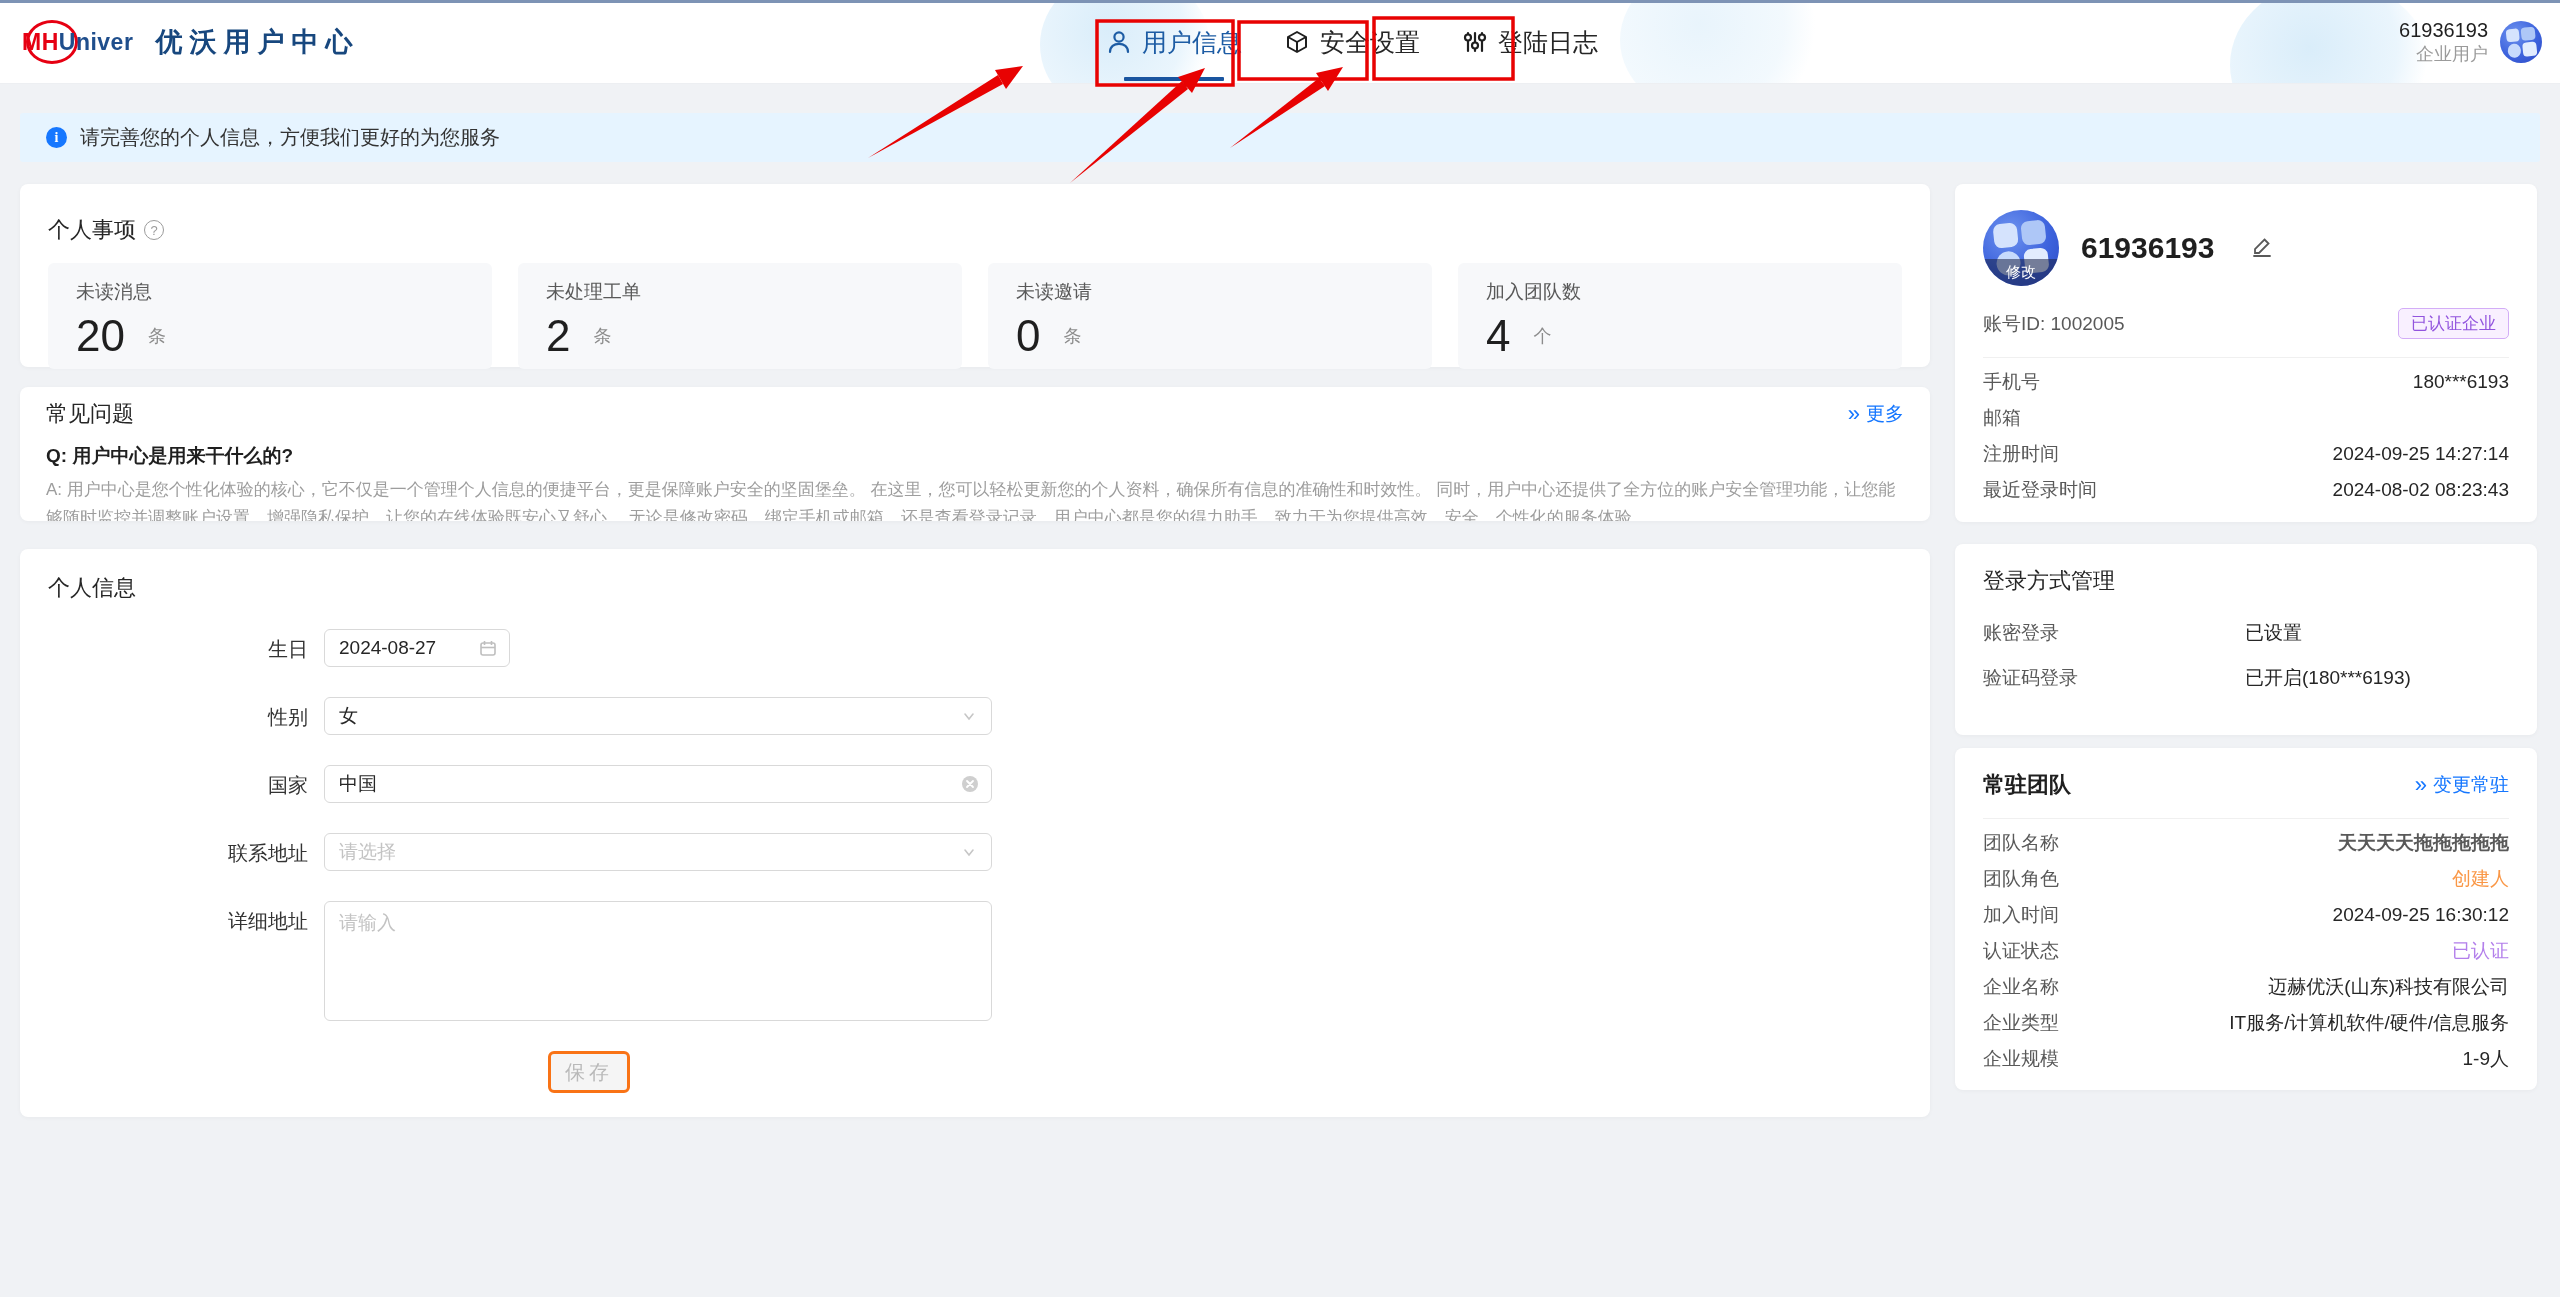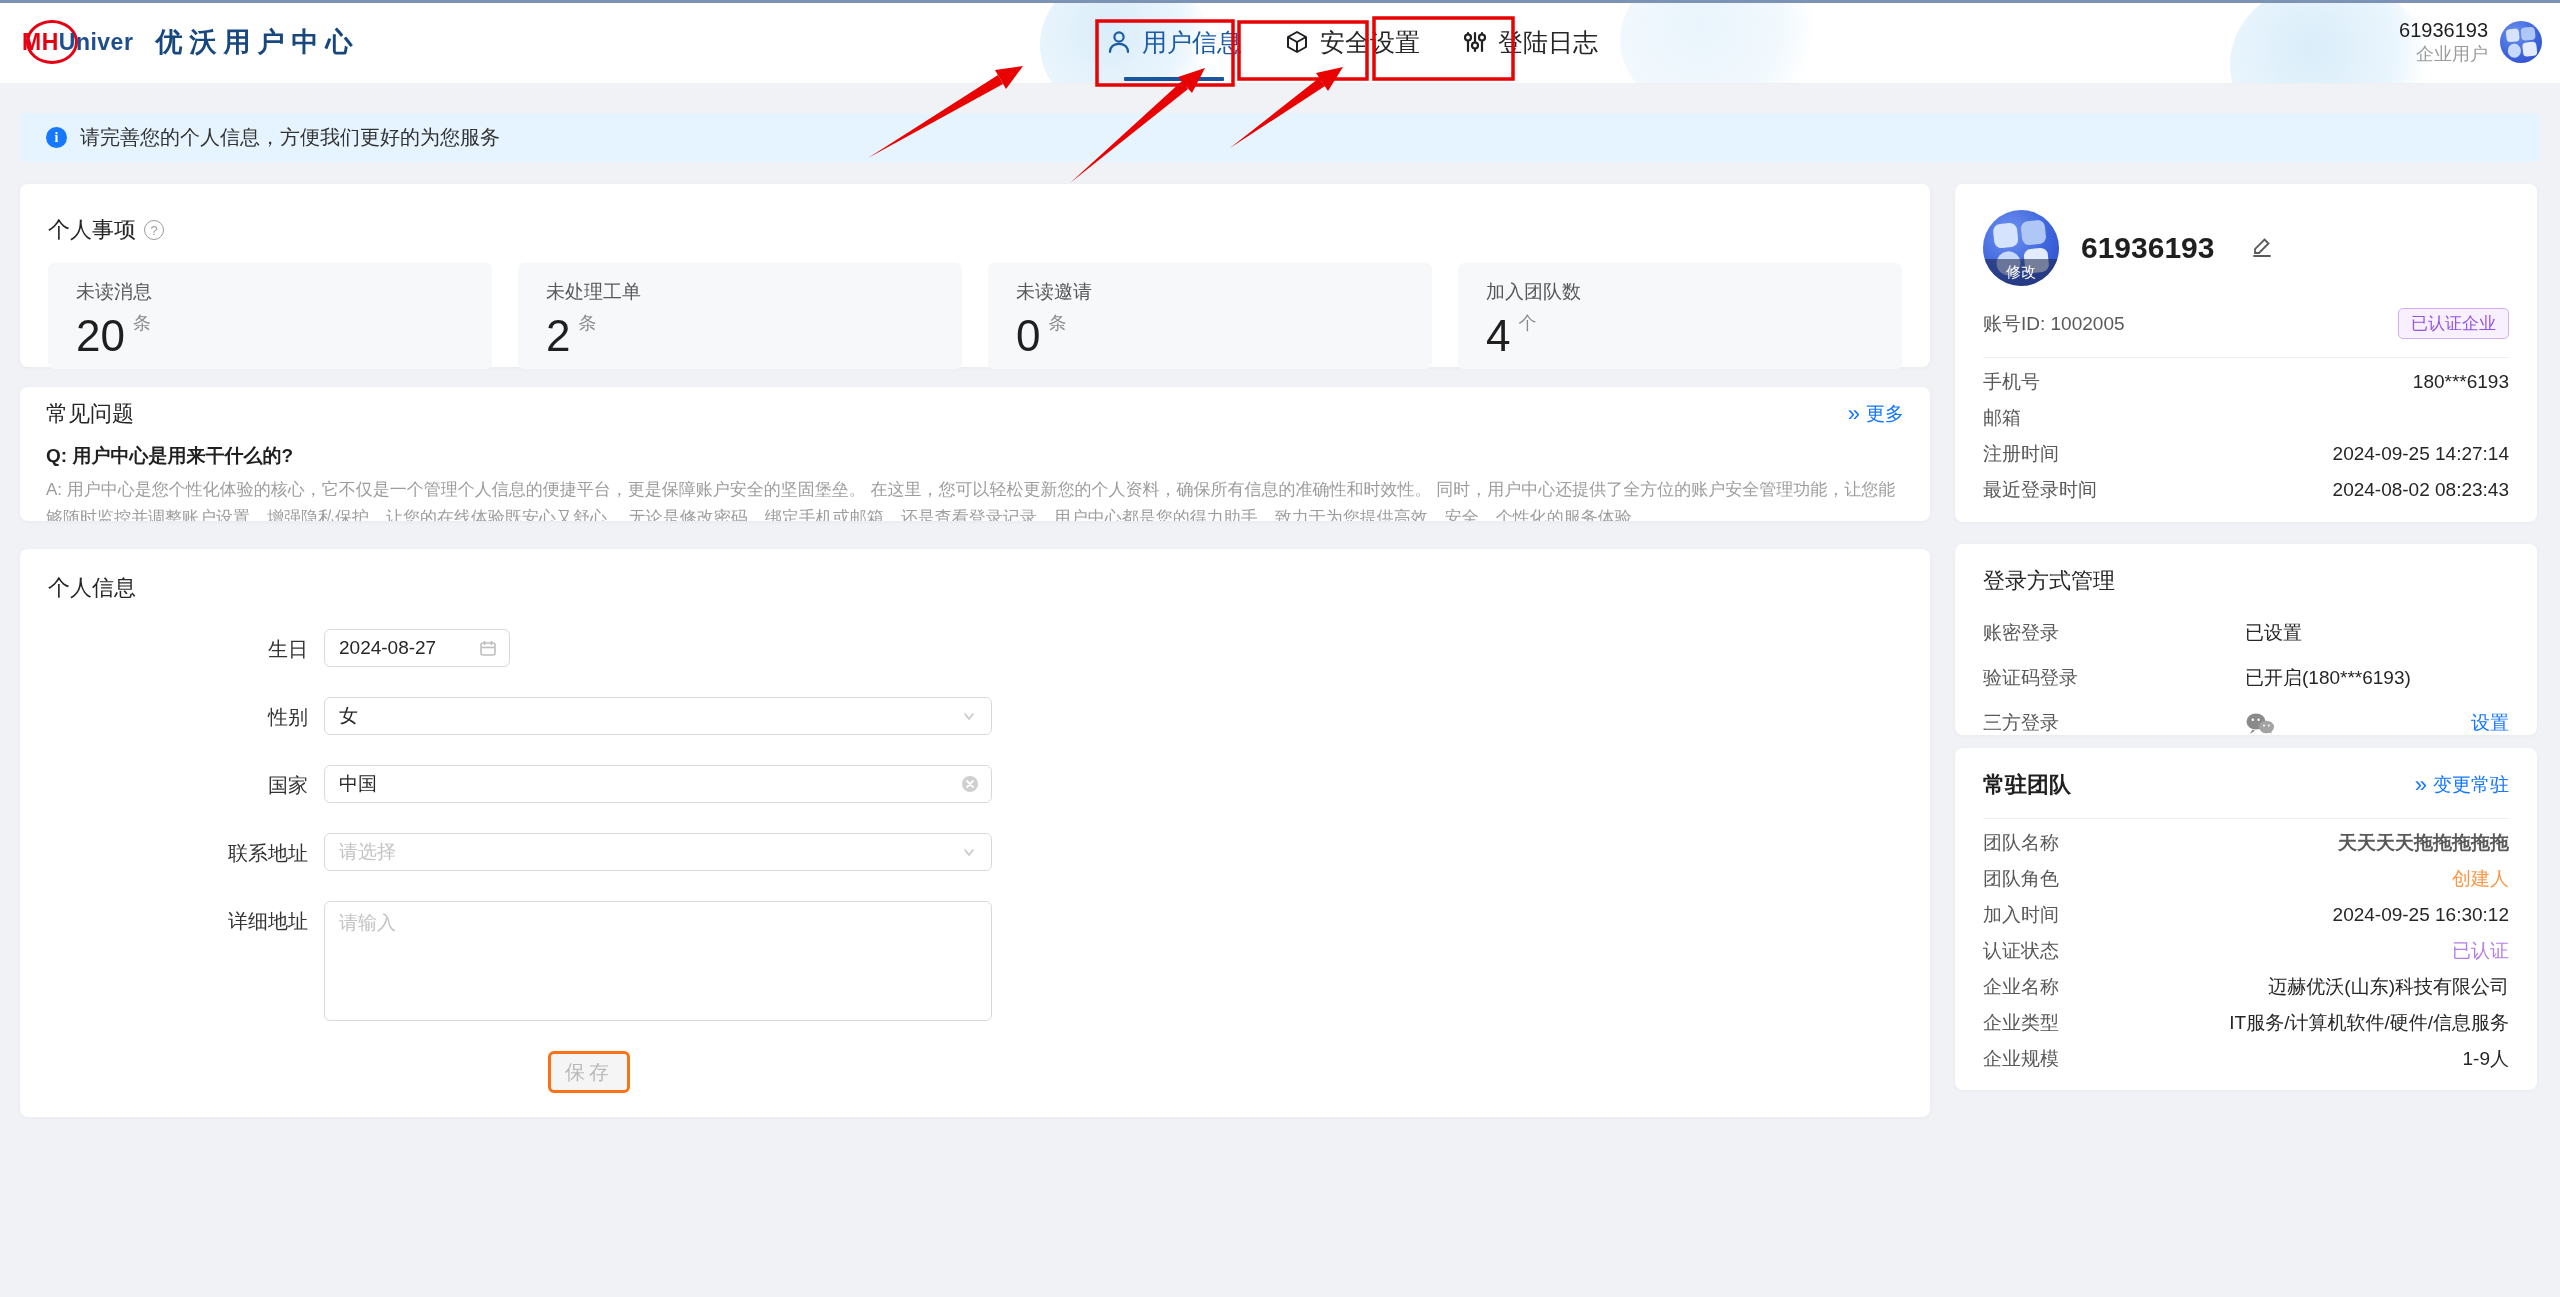--- a/index.html
+++ b/index.html
@@ -55,21 +55,21 @@
   .card { background:#fff; border-radius:8px; box-shadow:0 1px 4px rgba(0,0,0,.04); }
 
   
   .card-matters { height:183px; padding:31px 28px; margin-bottom:20px; }
   .card-title-row { display:flex; align-items:center; gap:8px; }
   .card-title { font-size:22px; color:#262626; }
   .help-ic { width:20px; height:20px; border-radius:50%; border:1.5px solid #9b9b9b; color:#9b9b9b; font-size:13px; display:flex; align-items:center; justify-content:center; }
   .stats { margin-top:18px; display:grid; grid-template-columns:repeat(4,1fr); gap:26px; }
   .stat { background:#f7f8fa; border-radius:6px; height:106px; padding:16px 0 0 28px; }
   .stat .slabel { font-size:19px; color:#595959; }
-  .stat .snum-row { margin-top:6px; display:flex; align-items:flex-start; gap:8px; }
+  .stat .snum-row { margin-top:6px; display:flex; align-items:center; gap:23px; }
   .stat .snum { font-size:44px; font-weight:500; color:#1f1f1f; }
   .stat .sunit { font-size:18px; color:#8c8c8c; }
 
   
   .card-faq { height:134px; padding:12px 26px 10px; margin-bottom:28px; overflow:hidden; }
   .faq-head { display:flex; align-items:center; justify-content:space-between; }
   .link { color:#1677ff; font-size:19px; cursor:pointer; display:inline-flex; align-items:center; gap:6px; }
   .dbl-chev { font-size:22px; line-height:1; color:#1677ff; }
   .faq-q { margin-top:14px; font-size:19px; font-weight:700; color:#1f1f1f; }
   .faq-a { margin-top:7px; font-size:17px; line-height:28px; color:#9d9d9d; }
@@ -358,36 +358,20 @@
   <div class="card card-login">
     <div class="card-title">登录方式管理</div>
     <div class="lm-rows">
       <div class="lm-row">
         <span class="k">账密登录</span>
         <span class="v">已设置</span>
       </div>
       <div class="lm-row">
         <span class="k">验证码登录</span>
         <span class="v">已开启(180***6193)</span>
-      </div>
-      <div class="lm-row">
-        <span class="k">三方登录</span>
-        <span class="v">
-          <svg width="30" height="24" viewBox="0 0 30 24">
-              <ellipse cx="11" cy="9.5" rx="9.5" ry="8" fill="#8a8a8a"></ellipse>
-              <circle cx="7.8" cy="7.8" r="1.2" fill="#fff"></circle>
-              <circle cx="13.6" cy="7.8" r="1.2" fill="#fff"></circle>
-              <path d="M5 22l2.2-4.2 3 .8z" fill="#8a8a8a"></path>
-              <ellipse cx="21.5" cy="15" rx="7.5" ry="6.3" fill="#a3a3a3"></ellipse>
-              <circle cx="19" cy="13.6" r="1" fill="#fff"></circle>
-              <circle cx="23.8" cy="13.6" r="1" fill="#fff"></circle>
-              <path d="M27 22l-2-3.4-2.6.7z" fill="#a3a3a3"></path>
-            </svg>
-        </span>
-        <span class="act link">设置</span>
       </div>
     </div>
   </div>
 
   <div class="card card-team">
     <div class="team-head">
       <span class="team-title">常驻团队</span>
       <span class="link">
           <span class="dbl-chev">»</span>
           <span>变更常驻</span>

